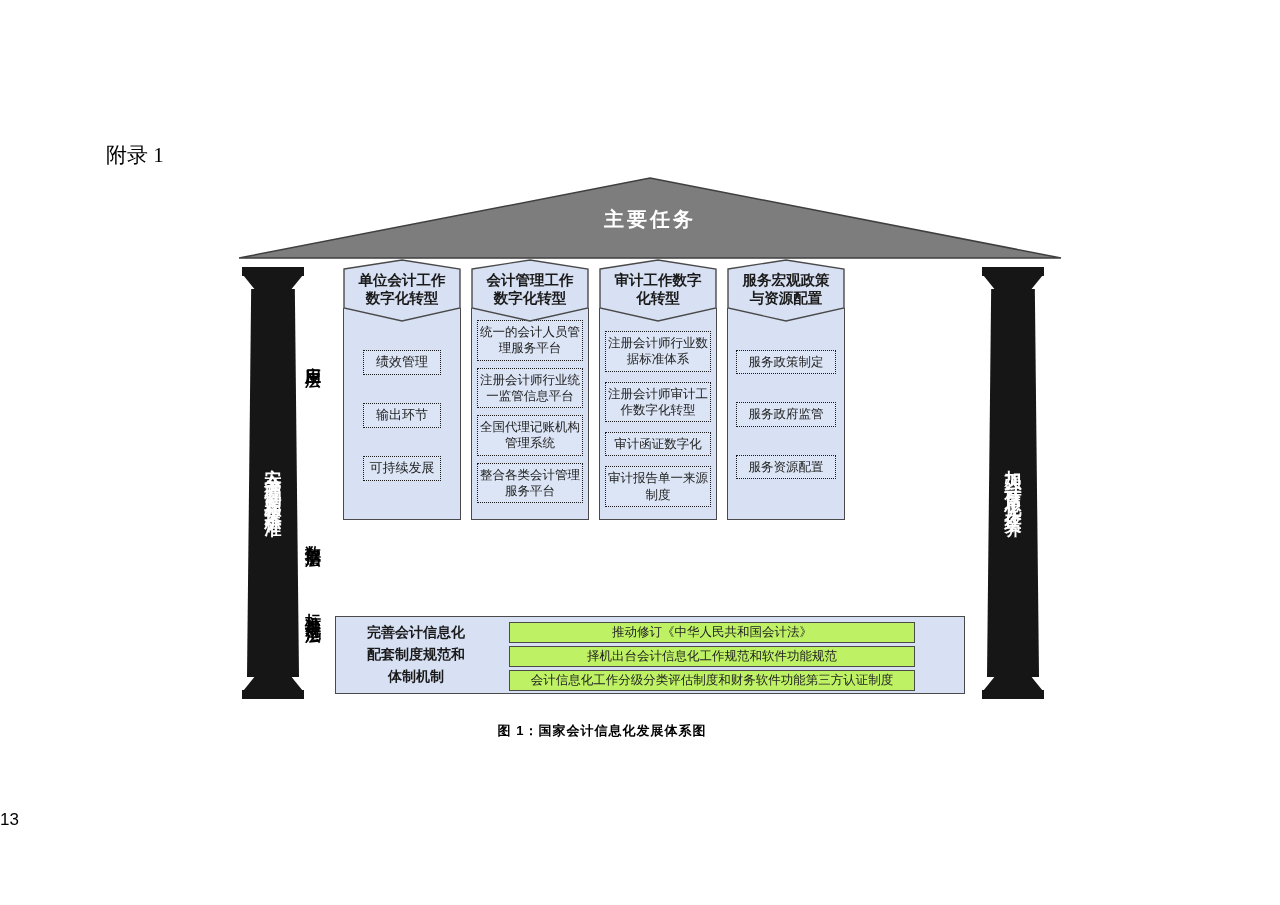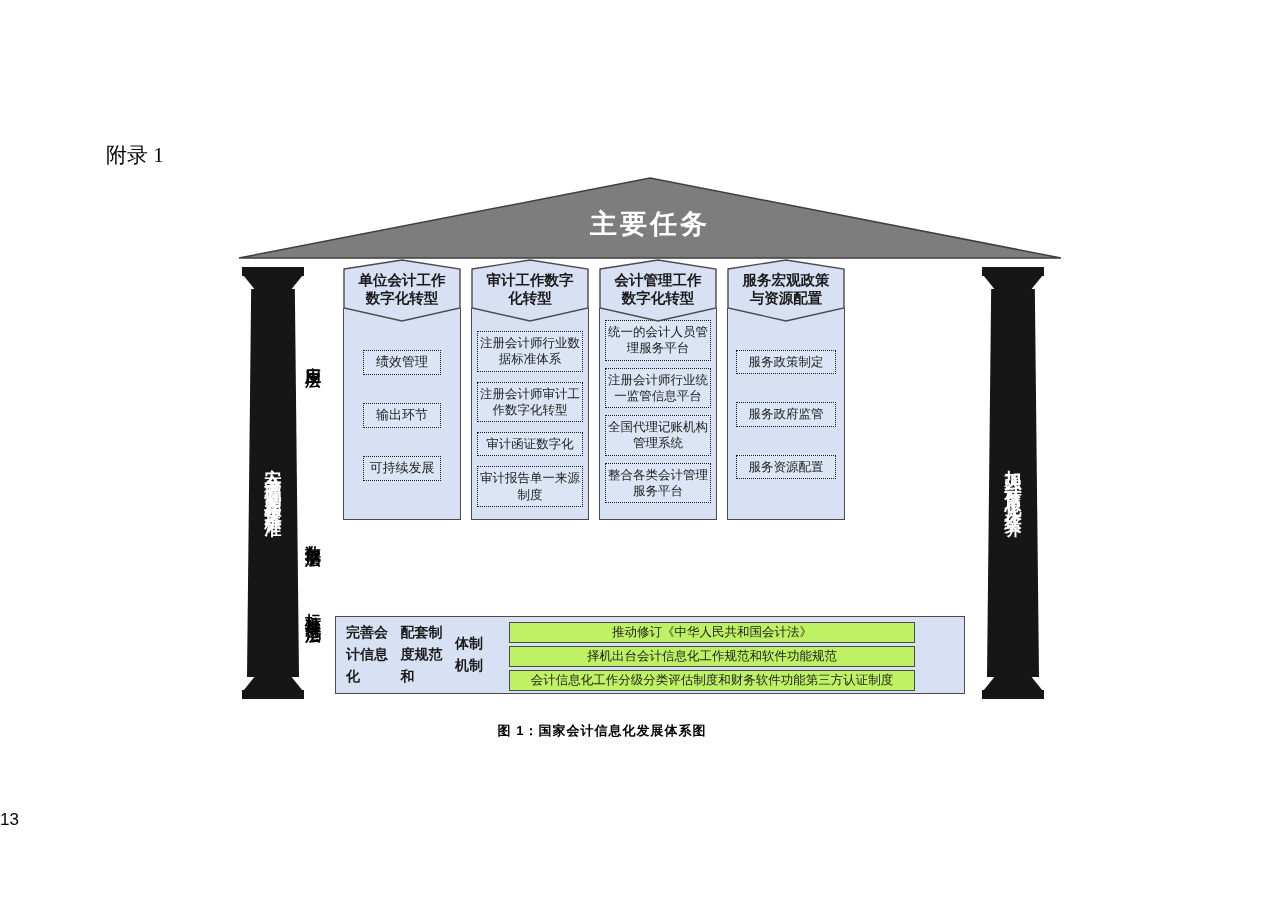--- a/index.html
+++ b/index.html
@@ -15,21 +15,21 @@
     font-size:21px; color:#000;
   }
   
   .diagram { position:absolute; left:237px; top:176px; width:826px; height:530px; }
 
   
   .roof { position:absolute; left:0; top:0; width:826px; height:84px; }
   .roof svg { display:block; width:826px; height:84px; }
   .roof-title {
     position:absolute; left:0; top:30px; width:100%; text-align:center;
-    color:#ffffff; font-size:27px; font-weight:bold; letter-spacing:3px;
+    color:#ffffff; font-size:20px; font-weight:bold; letter-spacing:3px;
   }
 
   
   .pillar { position:absolute; top:91px; width:62px; height:432px; }
   .pillar.left  { left:5px; }
   .pillar.right { left:745px; }
   .pillar .cap-top, .pillar .base-bot { width:62px; height:9px; background:#161616; }
   .pillar .cap-mid {
     width:62px; height:13px; background:#161616;
     clip-path:polygon(3% 0, 97% 0, 80% 100%, 20% 100%);
@@ -104,21 +104,21 @@
     font-size:15px; font-weight:bold; color:#111; letter-spacing:1px;
   }
 
   
   .std-band {
     position:absolute; left:98px; top:440px; width:630px; height:78px;
     background:#d8e1f3; border:1px solid #4a4a4a;
   }
   .std-label {
     position:absolute; left:10px; top:0; width:140px; height:100%;
-    display:flex; flex-direction:row; align-items:center; justify-content:center;
+    display:flex; flex-direction:column; align-items:center; justify-content:center;
     font-size:14px; font-weight:bold; line-height:1.55; color:#1a1a1a;
   }
   .std-rows { position:absolute; left:173px; top:5px; width:406px; }
   .std-row {
     height:21px; margin-bottom:3px; background:#bef264; border:1px solid #4a4a4a;
     display:flex; align-items:center; justify-content:center;
     font-size:12.5px; color:#222; white-space:nowrap;
   }
 
   
@@ -187,50 +187,50 @@
           <div class="dotted-box">输出环节</div>
           <div class="dotted-box">可持续发展</div>
         </div>
       </div>
 
       <div class="column">
         <div class="banner">
           <svg viewBox="0 0 118 64" preserveAspectRatio="none">
               <polygon points="1,10 59,1 117,10 117,49 59,62 1,49" fill="#d8e1f3" stroke="#4a4a4a" stroke-width="1.4"></polygon>
             </svg>
+          <div class="banner-text">会计管理工作数字化转型</div>
+        </div>
+        <div class="col-body c2">
+          <div class="dotted-box">统一的会计人员管理服务平台</div>
+          <div class="dotted-box">注册会计师行业统一监管信息平台</div>
+          <div class="dotted-box">全国代理记账机构管理系统</div>
+          <div class="dotted-box">整合各类会计管理服务平台</div>
+        </div>
+      </div>
+
+      <div class="column">
+        <div class="banner">
+          <svg viewBox="0 0 118 64" preserveAspectRatio="none">
+              <polygon points="1,10 59,1 117,10 117,49 59,62 1,49" fill="#d8e1f3" stroke="#4a4a4a" stroke-width="1.4"></polygon>
+            </svg>
           <div class="banner-text">审计工作数字化转型</div>
         </div>
         <div class="col-body c1">
           <div class="dotted-box">注册会计师行业数据标准体系</div>
           <div class="dotted-box">注册会计师审计工作数字化转型</div>
           <div class="dotted-box">审计函证数字化</div>
           <div class="dotted-box">审计报告单一来源制度</div>
         </div>
       </div>
 
       <div class="column">
         <div class="banner">
           <svg viewBox="0 0 118 64" preserveAspectRatio="none">
               <polygon points="1,10 59,1 117,10 117,49 59,62 1,49" fill="#d8e1f3" stroke="#4a4a4a" stroke-width="1.4"></polygon>
             </svg>
-          <div class="banner-text">会计管理工作数字化转型</div>
-        </div>
-        <div class="col-body c2">
-          <div class="dotted-box">统一的会计人员管理服务平台</div>
-          <div class="dotted-box">注册会计师行业统一监管信息平台</div>
-          <div class="dotted-box">全国代理记账机构管理系统</div>
-          <div class="dotted-box">整合各类会计管理服务平台</div>
-        </div>
-      </div>
-
-      <div class="column">
-        <div class="banner">
-          <svg viewBox="0 0 118 64" preserveAspectRatio="none">
-              <polygon points="1,10 59,1 117,10 117,49 59,62 1,49" fill="#d8e1f3" stroke="#4a4a4a" stroke-width="1.4"></polygon>
-            </svg>
           <div class="banner-text">服务宏观政策与资源配置</div>
         </div>
         <div class="col-body c3">
           <div class="dotted-box">服务政策制定</div>
           <div class="dotted-box">服务政府监管</div>
           <div class="dotted-box">服务资源配置</div>
         </div>
       </div>
 
 

